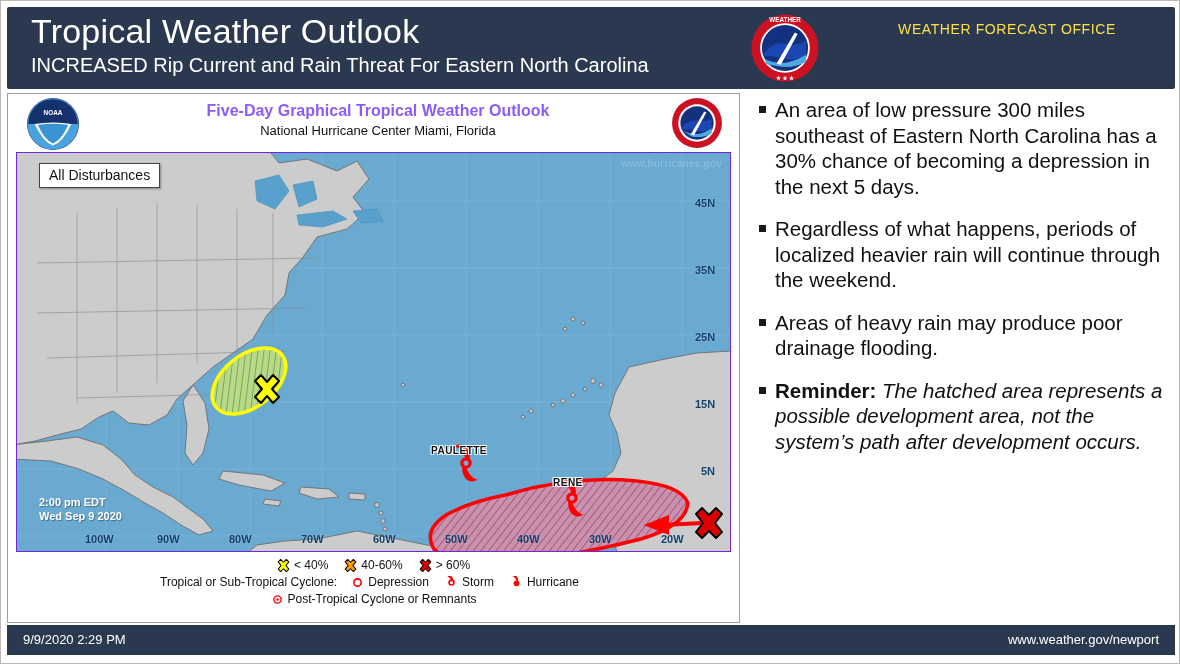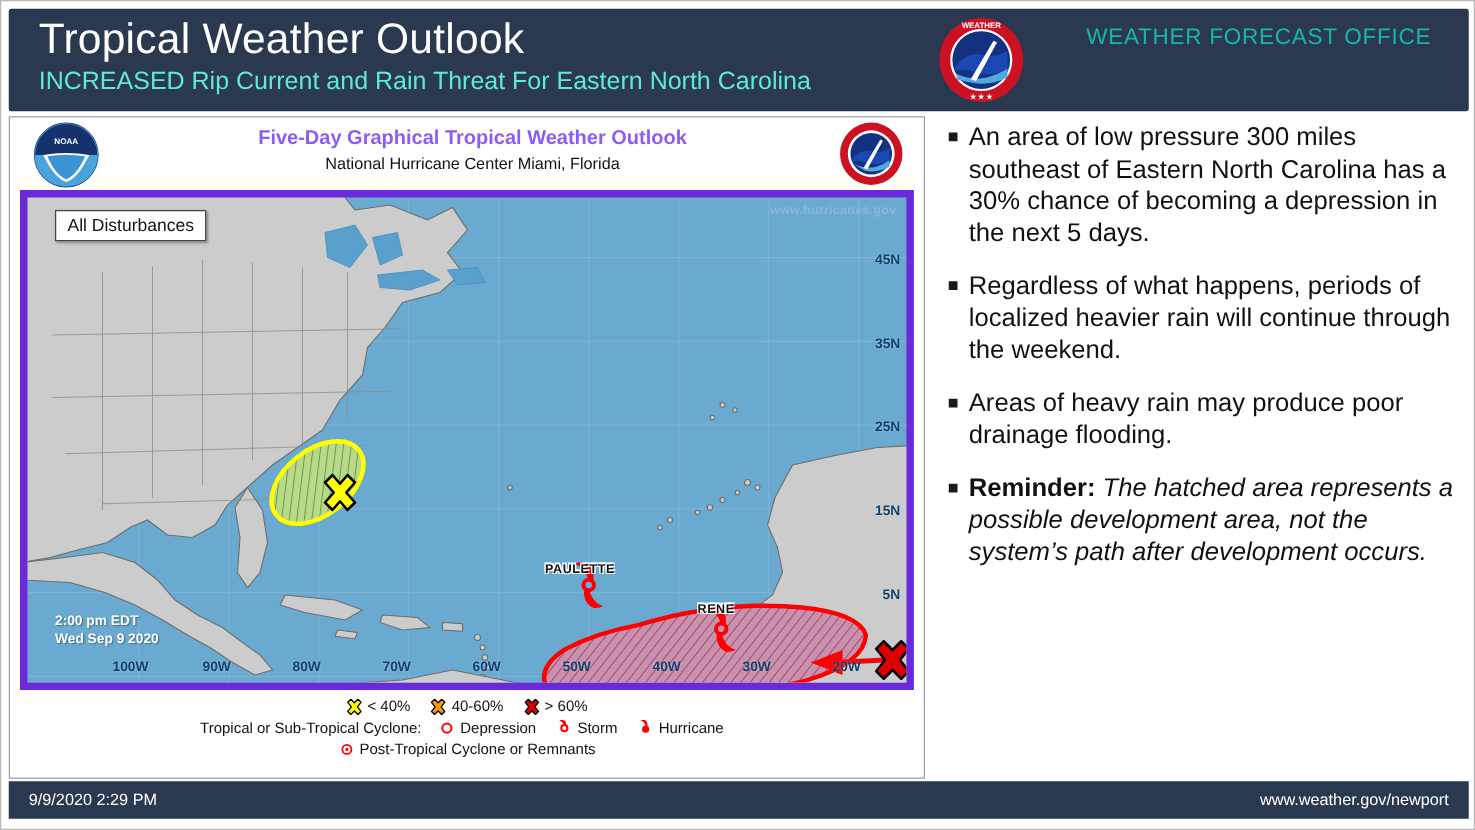--- a/index.html
+++ b/index.html
@@ -4,41 +4,41 @@
 <style>
   html,body{margin:0;padding:0;background:#ffffff;}
   body{width:1180px;height:664px;font-family:"Liberation Sans",sans-serif;overflow:hidden;}
   .slide{position:relative;width:1180px;height:664px;background:#ffffff;box-sizing:border-box;border:1px solid #b9b9b9;}
 
   
   .header{position:absolute;left:6px;top:6px;width:1168px;height:82px;background:#2b3950;
           border-radius:2px;overflow:hidden;}
   .hdr-left{position:absolute;left:24px;top:4px;width:700px;}
   .hdr-title{color:#ffffff;font-size:34px;line-height:40px;letter-spacing:.2px;font-weight:400;}
-  .hdr-sub{color:#5eead4;font-size:20px;line-height:26px;font-weight:500;margin-top:1px;}
+  .hdr-sub{color:#ffffff;font-size:20px;line-height:26px;font-weight:500;margin-top:1px;}
   .hdr-right{position:absolute;left:735px;top:0;width:430px;height:82px;}
   .wfo-text{position:absolute;left:100px;top:10px;width:330px;text-align:center;}
   .wfo-city{color:#ffffff;font-size:26px;line-height:32px;font-weight:400;}
-  .wfo-office{color:#14b8a6;font-size:18px;line-height:20px;letter-spacing:.6px;margin-top:2px;}
+  .wfo-office{color:#fde047;font-size:14px;line-height:20px;letter-spacing:.6px;margin-top:2px;}
   .nws-seal{position:absolute;left:8px;top:6px;width:70px;height:70px;}
 
   
   .nhc{position:absolute;left:6px;top:92px;width:733px;height:530px;background:#ffffff;
        border:1px solid #9aa0a8;box-sizing:border-box;}
   .nhc-head{position:relative;height:58px;}
   .nhc-title{position:absolute;left:120px;top:8px;width:500px;text-align:center;
              font-size:16px;font-weight:bold;color:#8b5cf6;}
   .nhc-sub{position:absolute;left:120px;top:29px;width:500px;text-align:center;
            font-size:13px;color:#111;}
   .noaa-logo{position:absolute;left:18px;top:3px;width:54px;height:54px;}
   .nws-logo-sm{position:absolute;right:16px;top:3px;width:52px;height:52px;}
 
   
   .map-wrap{position:absolute;left:8px;top:58px;width:715px;height:400px;overflow:hidden;
-            border:6px solid #6d28d9;box-sizing:border-box;background:#6aa9d0;}
+            border:1px solid #6d28d9;box-sizing:border-box;background:#6aa9d0;}
   .map-svg{display:block;width:715px;height:400px;}
   .map-label{position:absolute;font-size:11px;font-weight:bold;color:#13406b;
              text-shadow:0 0 2px rgba(255,255,255,.35);}
   .disturb-box{position:absolute;left:22px;top:10px;background:#ffffff;border:1px solid #444;
                padding:3px 9px 4px 9px;font-size:14px;color:#111;box-shadow:1px 1px 2px rgba(0,0,0,.35);}
   .wm{position:absolute;right:8px;top:5px;font-size:10px;font-weight:bold;color:#87bada;letter-spacing:.2px;}
   .timestamp{position:absolute;left:22px;bottom:28px;font-size:11px;font-weight:bold;color:#ffffff;
              line-height:14px;text-shadow:1px 1px 1px rgba(0,0,0,.35);}
   .stormname{position:absolute;font-size:10px;font-weight:bold;color:#111;
              text-shadow:1px 1px 0 #fff,-1px 1px 0 #fff,1px -1px 0 #fff,-1px -1px 0 #fff;letter-spacing:.5px;}

